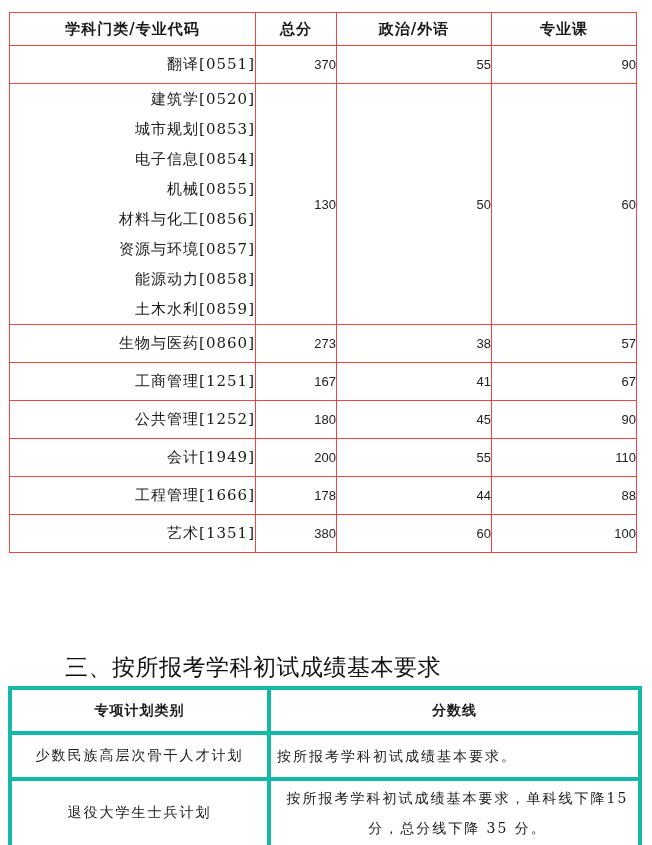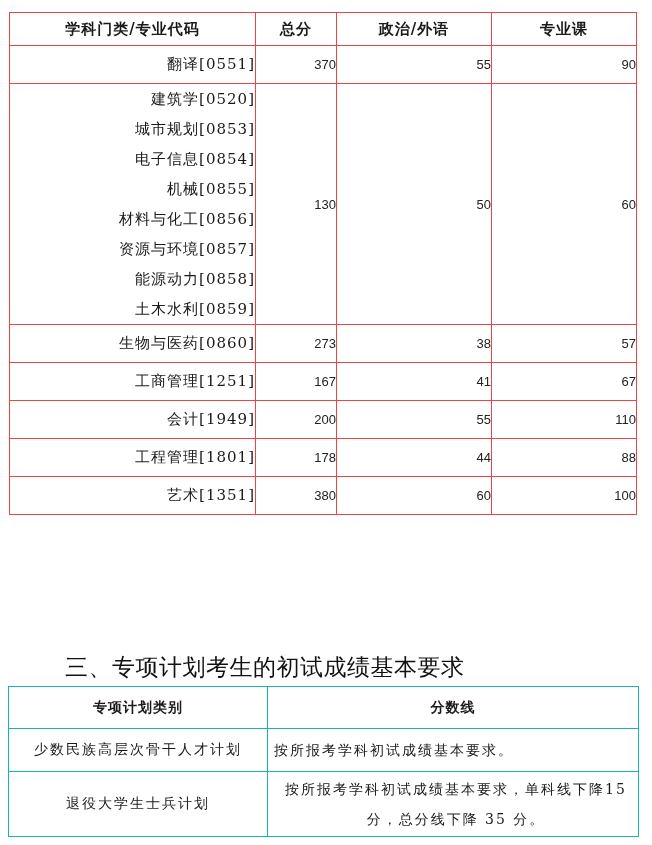--- a/index.html
+++ b/index.html
@@ -36,21 +36,21 @@
     .heading {
       position: absolute; left: 65px; top: 652px;
       font-family: "DejaVu Sans", sans-serif; font-size: 23px;
       letter-spacing: 0.5px; color: #111; white-space: nowrap;
     }
     .tbl2 {
       position: absolute; left: 8px; top: 686px;
       border-collapse: collapse; table-layout: fixed;
     }
     .tbl2 td, .tbl2 th {
-      border: 1px solid #14b8a6; padding: 0; font-weight: normal;
+      border: 4px solid #14b8a6; padding: 0; font-weight: normal;
     }
     .tbl2 th {
       height: 41px; font-size: 14px; font-weight: bold; text-align: center;
       font-family: "DejaVu Sans", sans-serif; letter-spacing: 1px;
     }
     .tbl2 td { font-size: 14px; letter-spacing: 2px; }
     .tbl2 td.cat { text-align: center; margin-left: 46px; }
     .tbl2 td.val { text-align: left; padding-left: 6px; line-height: 30px; }
     .tbl2 tr.a td { height: 42px; }
     .tbl2 tr.b td { height: 64px; text-align: center; }
@@ -101,41 +101,47 @@
       <td class="num">38</td>
       <td class="num">57</td>
     </tr>
     <tr class="r">
       <td class="name">工商管理[1251]</td>
       <td class="num">167</td>
       <td class="num">41</td>
       <td class="num">67</td>
     </tr>
     <tr class="r">
+      <td class="name">公共管理[1252]</td>
+      <td class="num">180</td>
+      <td class="num">45</td>
+      <td class="num">90</td>
+    </tr>
+    <tr class="r">
       <td class="name">会计[1949]</td>
       <td class="num">200</td>
       <td class="num">55</td>
       <td class="num">110</td>
     </tr>
     <tr class="r">
-      <td class="name">工程管理[1801]</td>
+      <td class="name">工程管理[1666]</td>
       <td class="num">178</td>
       <td class="num">44</td>
       <td class="num">88</td>
     </tr>
     <tr class="r">
       <td class="name">艺术[1351]</td>
       <td class="num">380</td>
       <td class="num">60</td>
       <td class="num">100</td>
     </tr>
   </tbody>
 </table>
 
-<div class="heading">三、专项计划考生的初试成绩基本要求</div>
+<div class="heading">三、按所报考学科初试成绩基本要求</div>
 
 <table class="tbl2">
   <colgroup>
     <col style="width:259px">
       <col style="width:371px">
   </colgroup>
   <thead>
     <tr>
       <th>专项计划类别</th>
       <th>分数线</th>

